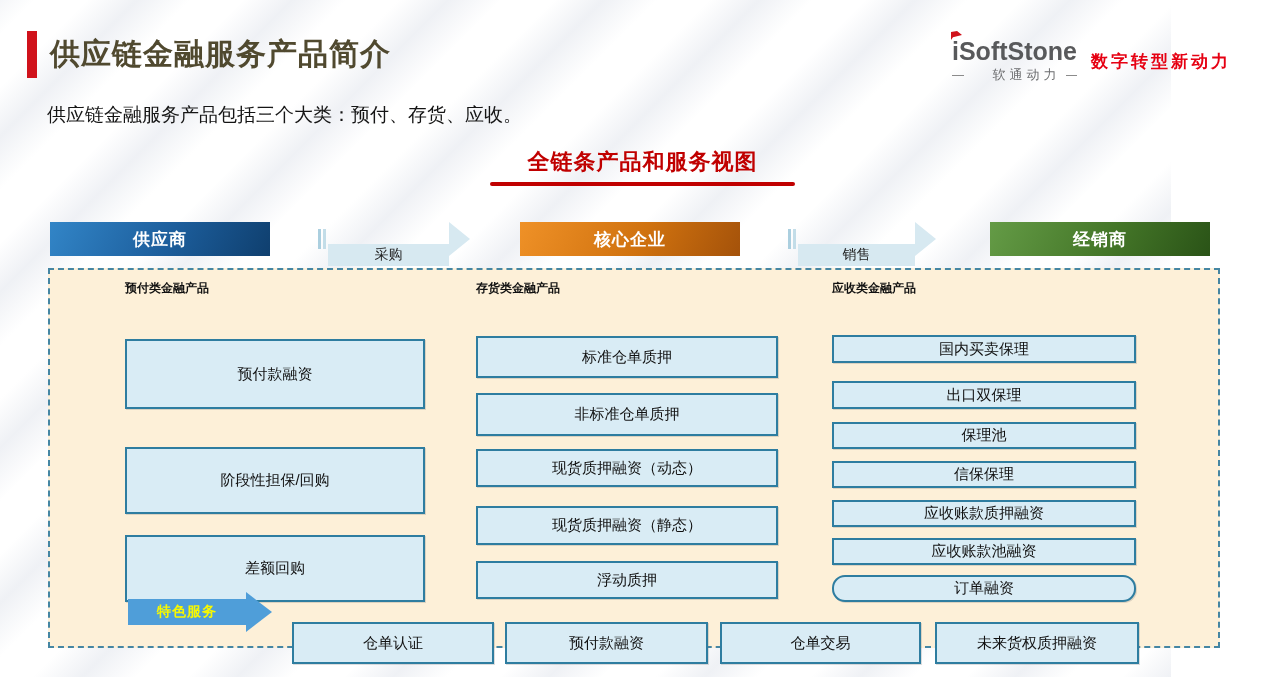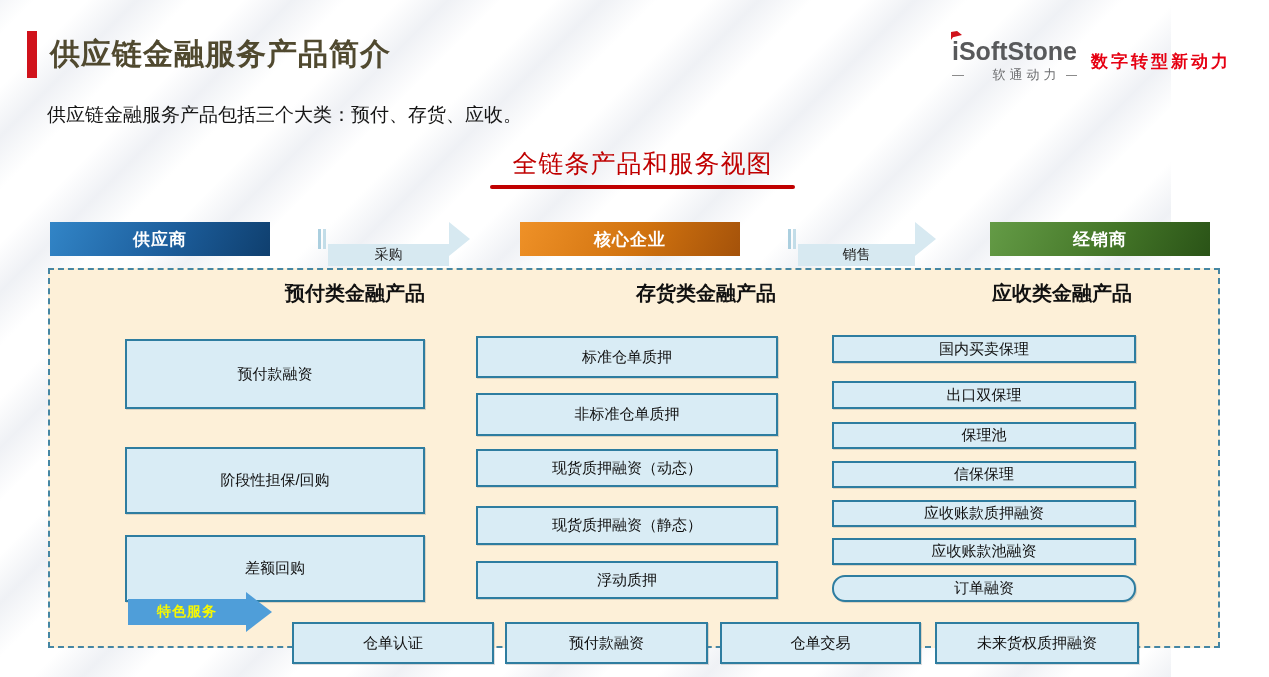--- a/index.html
+++ b/index.html
@@ -26,21 +26,21 @@
   .logo-brand { position:relative; font-size:25px; font-weight:bold; color:#58595b; letter-spacing:0px; line-height:26px; }
   .logo-flag { position:absolute; left:-1px; top:-7px; width:11px; height:9px; background:#d0121b;
     clip-path:polygon(0 100%, 0 10%, 55% 0, 100% 45%, 18% 70%); }
   .logo-cn { display:flex; align-items:center; gap:5px; margin-top:2px; width:100%; }
   .logo-cn .rule { flex:1; border-top:1.5px solid #8b8b8b; }
   .logo-cn .cn-text { font-size:13px; color:#6d6e70; font-weight:normal; letter-spacing:4px;margin-left:24px; }
   .logo-tagline { font-size:17px; font-weight:bold; color:#e60012; letter-spacing:3px; white-space:nowrap; }
 
   
   .section-badge { position:absolute; left:490px; top:147px; width:305px; text-align:center; }
-  .section-badge .badge-text { font-size:25px; font-weight:normal; color:#c00000; letter-spacing:1px; }
+  .section-badge .badge-text { font-size:22px; font-weight:bold; color:#c00000; letter-spacing:1px; }
   .section-badge .badge-underline { margin-top:5px; height:4px; background:#c00000; border-radius:2px; }
 
   
   .flow-node { position:absolute; top:222px; width:220px; height:34px;
     display:flex; align-items:center; justify-content:center;
     color:#ffffff; font-weight:bold; font-size:17px; letter-spacing:1px; }
   .node-supplier { left:50px;  background:linear-gradient(115deg,#3285c7 0%,#1c5d9b 55%,#0f3f6e 100%); }
   .node-core     { left:520px; background:linear-gradient(115deg,#ef9127 0%,#d0720f 55%,#a4520a 100%); }
   .node-dealer   { left:990px; background:linear-gradient(115deg,#649b46 0%,#447628 55%,#2a5317 100%); }
 
@@ -50,22 +50,22 @@
   .flow-arrow .tail-bar { width:3px; height:20px; background:#abcfdf; margin-right:2px; }
   .flow-arrow .tail-bar.b2 { background:#c3dde8; }
   .flow-arrow .arrow-body { flex:1; height:22px; background:#d7e9f1;
     display:flex; align-items:center; justify-content:center; font-size:14px; color:#222222;margin-top:32px; }
   .flow-arrow .arrow-head { width:0; height:0; border-top:17px solid transparent;
     border-bottom:17px solid transparent; border-left:21px solid #d7e9f1; }
 
   
   .panel { position:absolute; left:48px; top:268px; width:1172px; height:380px;
     background:#fdf0d8; border:2px dashed #4586a3; }
-  .col-header { position:absolute; width:300px; top:10px; text-align:right;
-    font-size:20px; font-weight:bold; color:#111111; }
+  .col-header { position:absolute; width:300px; top:10px; text-align:left;
+    font-size:12px; font-weight:bold; color:#111111; }
   .ch-1 { left:75px; } .ch-2 { left:426px; } .ch-3 { left:782px; }
 
   .product-box { position:absolute; background:#d9ecf5; border:2px solid #2e7da0;
     display:flex; align-items:center; justify-content:center;
     font-size:15px; color:#111111; text-align:center; box-shadow:1px 1px 0 rgba(120,120,120,0.25);margin-top:32px; }
 
   
   .c1 { left:75px; width:300px; }
   .c1.b1 { top:37px;  height:70px; }
   .c1.b2 { top:145px; height:67px; }

